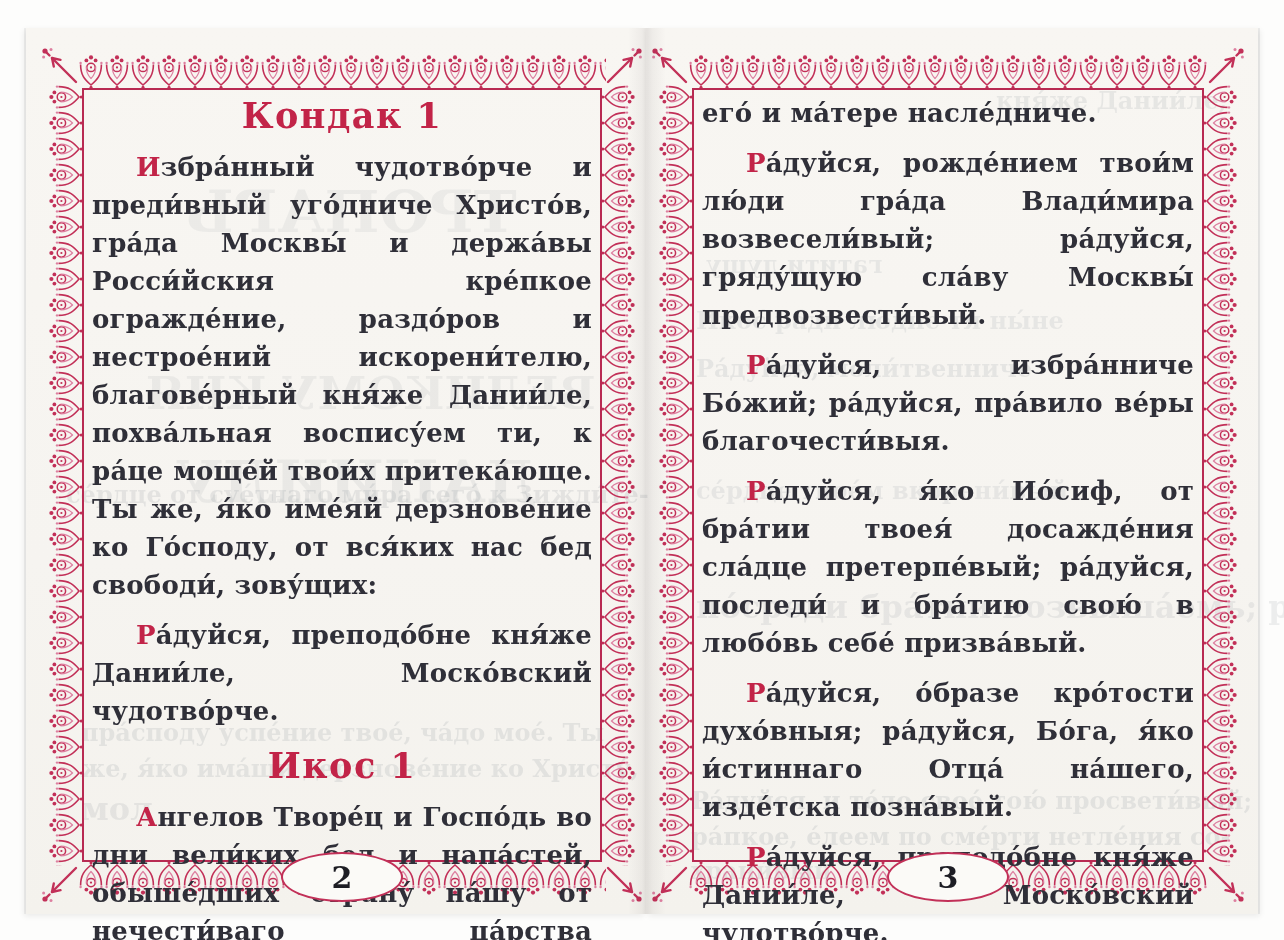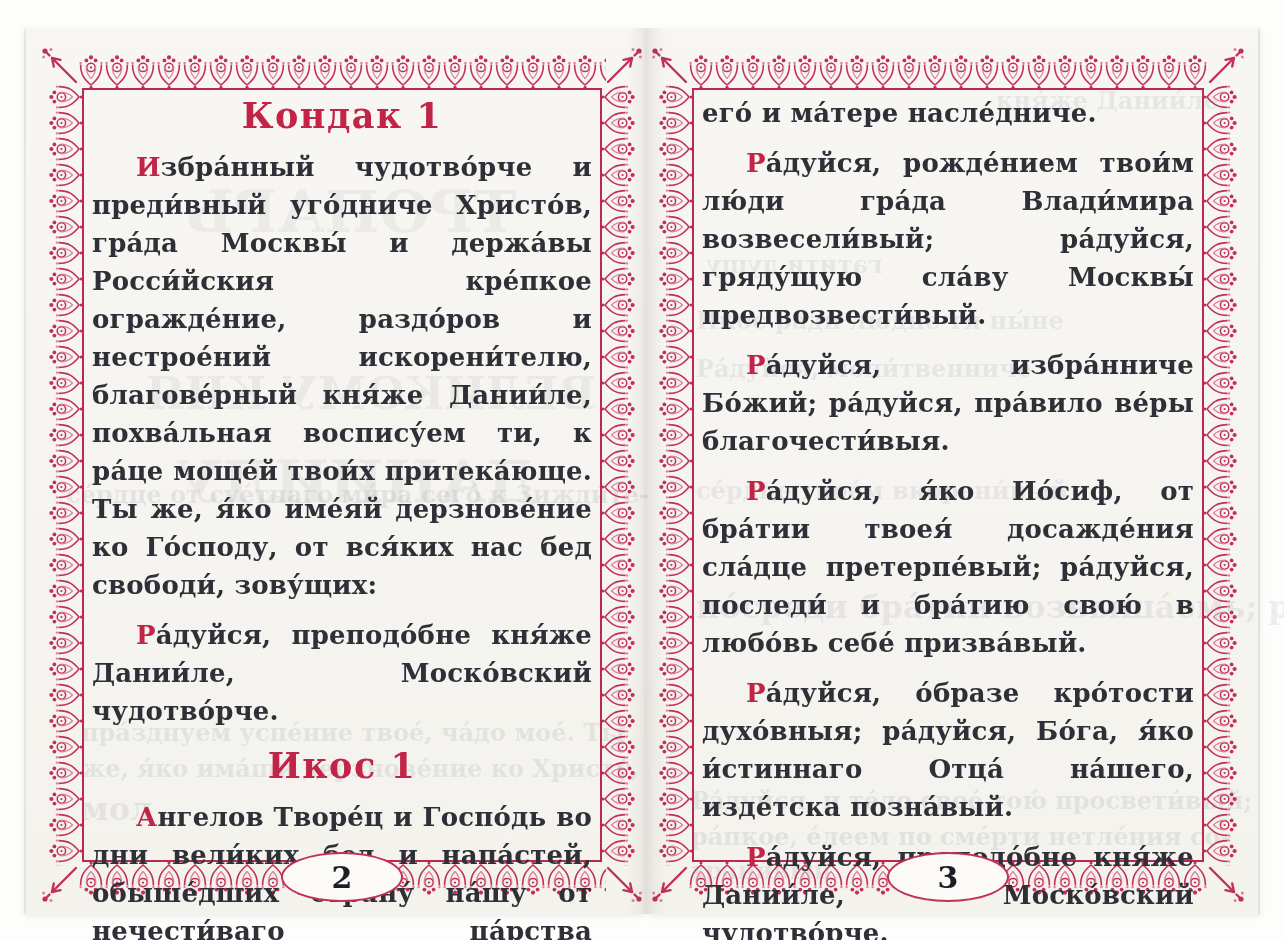--- a/index.html
+++ b/index.html
@@ -63,21 +63,21 @@
 </style>
 </head>
 <body>
 
 <div id="book">
     <div class="paper left">
       <div class="ghost mir" style="left: 160px; top: 150px; font-size: 58px; opacity: 0.07;">ТРОПАРЬ</div>
       <div class="ghost mir" style="left: 120px; top: 340px; font-size: 44px; opacity: 0.08;">ВЕЛИКОМУ КНЯ</div>
       <div class="ghost mir" style="left: 150px; top: 420px; font-size: 58px; opacity: 0.08;">ДАНИИЛУ</div>
       <div class="ghost" style="left: 40px; top: 452px; font-size: 24px; opacity: 0.12;">се́рдце от суе́тнаго ми́ра сего́ к Зижди́те-</div>
-      <div class="ghost" style="left: 55px; top: 690px; font-size: 24px; opacity: 0.12;">пра́зднуем успе́ние твое́, ча́до мое́. Ты</div>
+      <div class="ghost" style="left: 55px; top: 690px; font-size: 24px; opacity: 0.12;">пра́споду успе́ние твое́, ча́до мое́. Ты</div>
       <div class="ghost" style="left: 55px; top: 726px; font-size: 24px; opacity: 0.12;">же, я́ко има́ши дерзнове́ние ко Христу́,</div>
       <div class="ghost" style="left: 55px; top: 762px; font-size: 32px; opacity: 0.11;">мол</div>
       <div class="frame" style="inset: 26px 10px 18px 22px;">
         <div class="lace lace-top"><svg width="528" height="36" viewBox="0 0 528 36">
             <g transform="translate(0,0)">
               <g>
                 <circle cx="13" cy="3.4" r="2.1" fill="#c23058"></circle>
                 <circle cx="8.4" cy="6.4" r="1.9" fill="#c23058"></circle>
                 <circle cx="17.6" cy="6.4" r="1.9" fill="#c23058"></circle>
                 <circle cx="13" cy="13.4" r="4.2" fill="none" stroke="#c23058" stroke-width="1.5"></circle>

